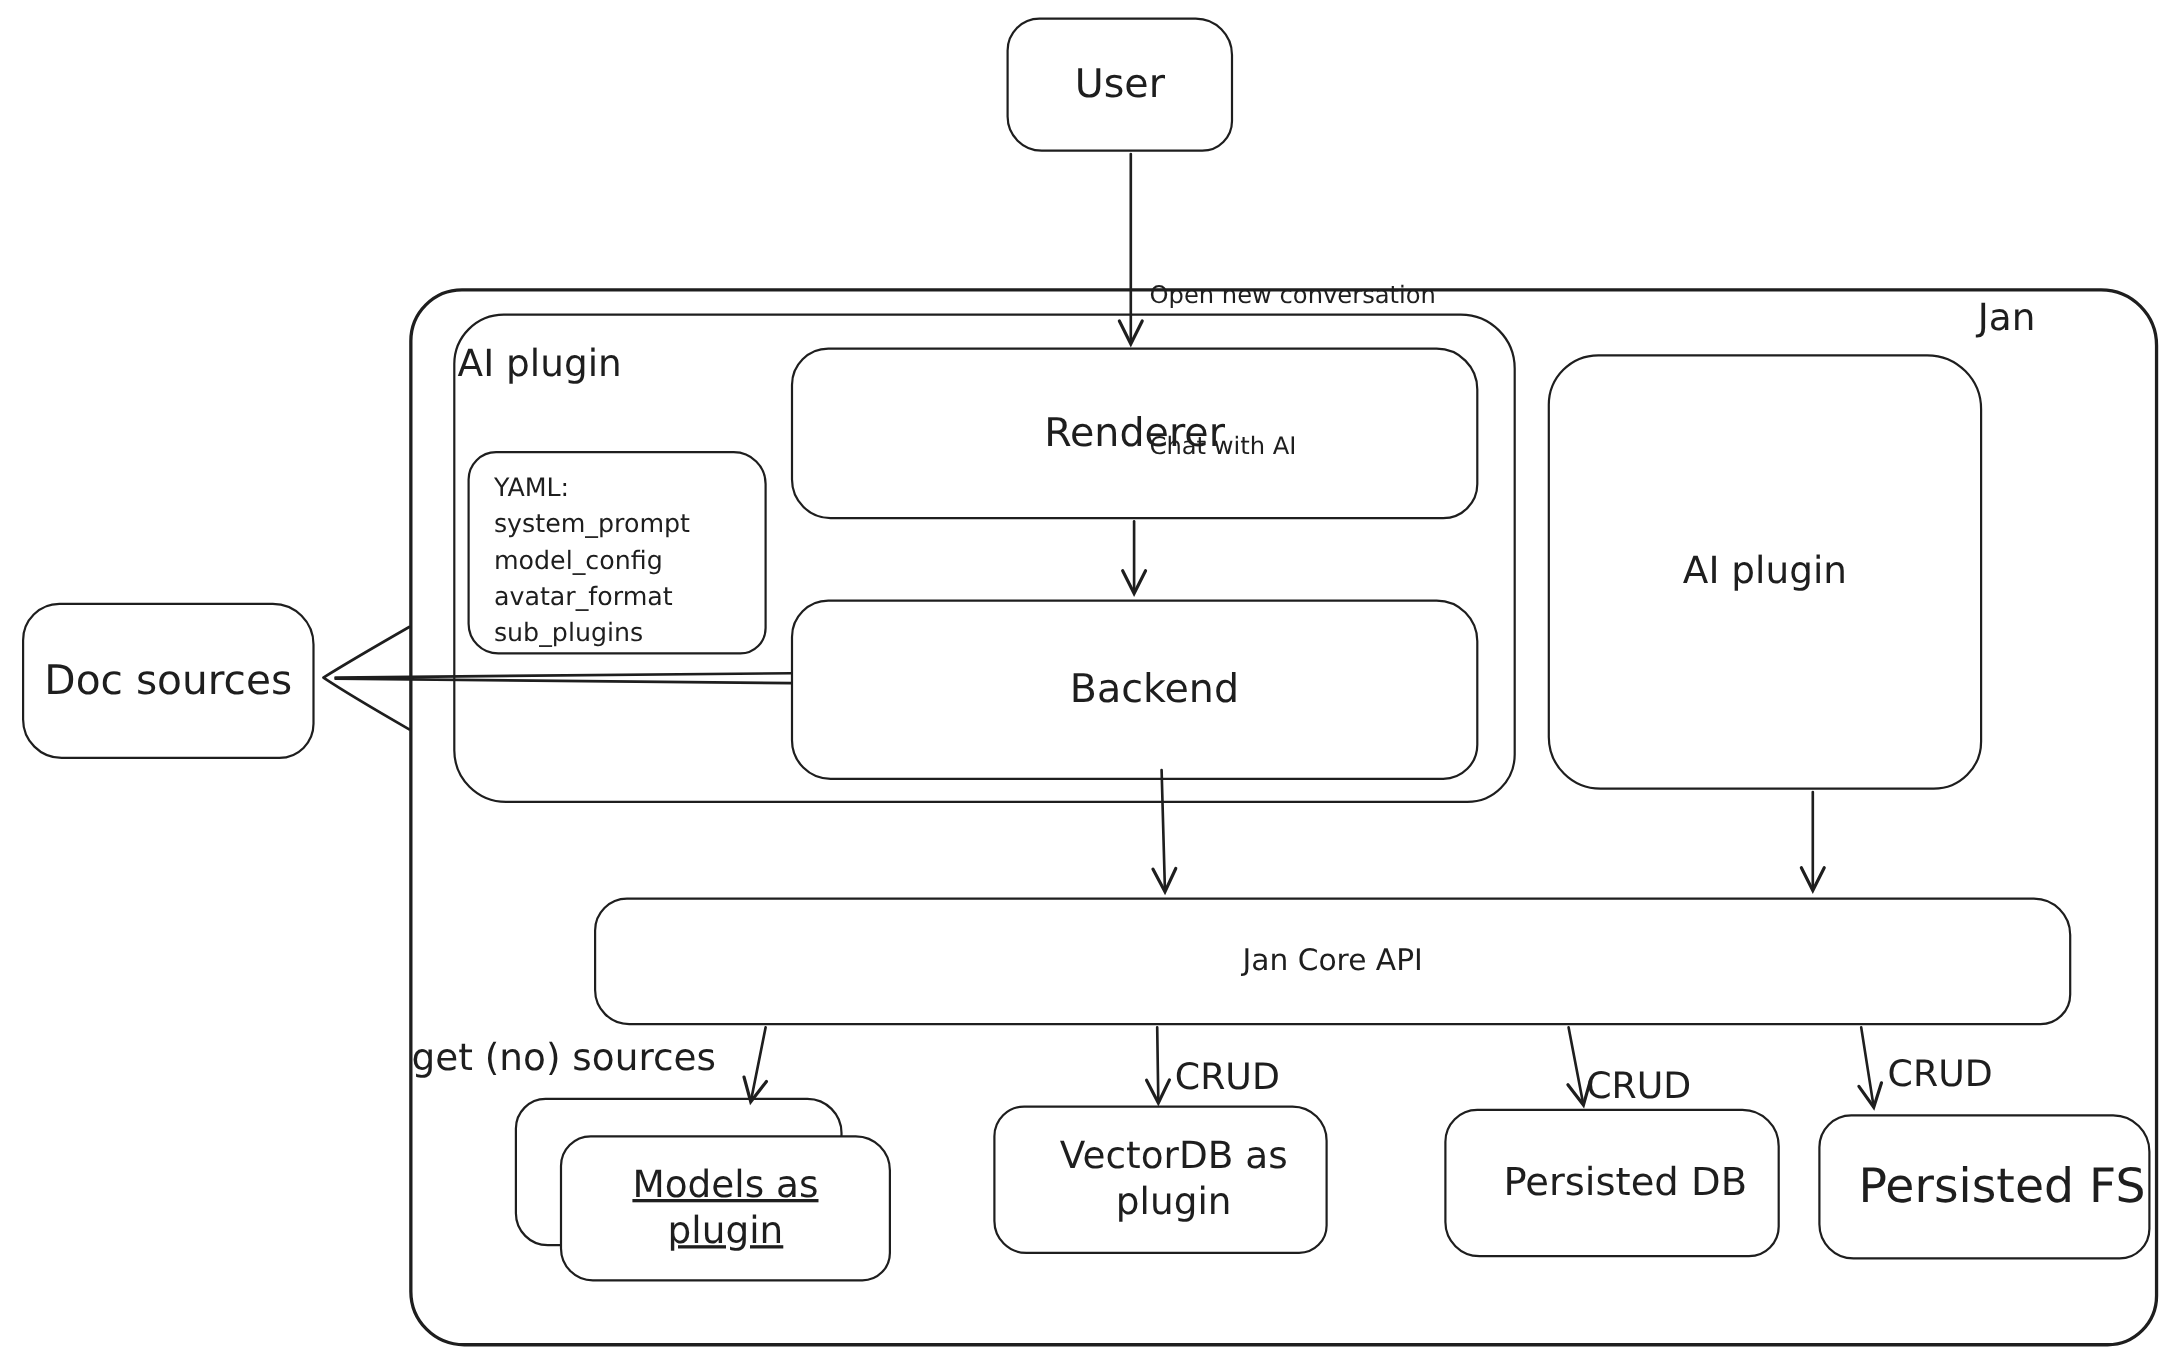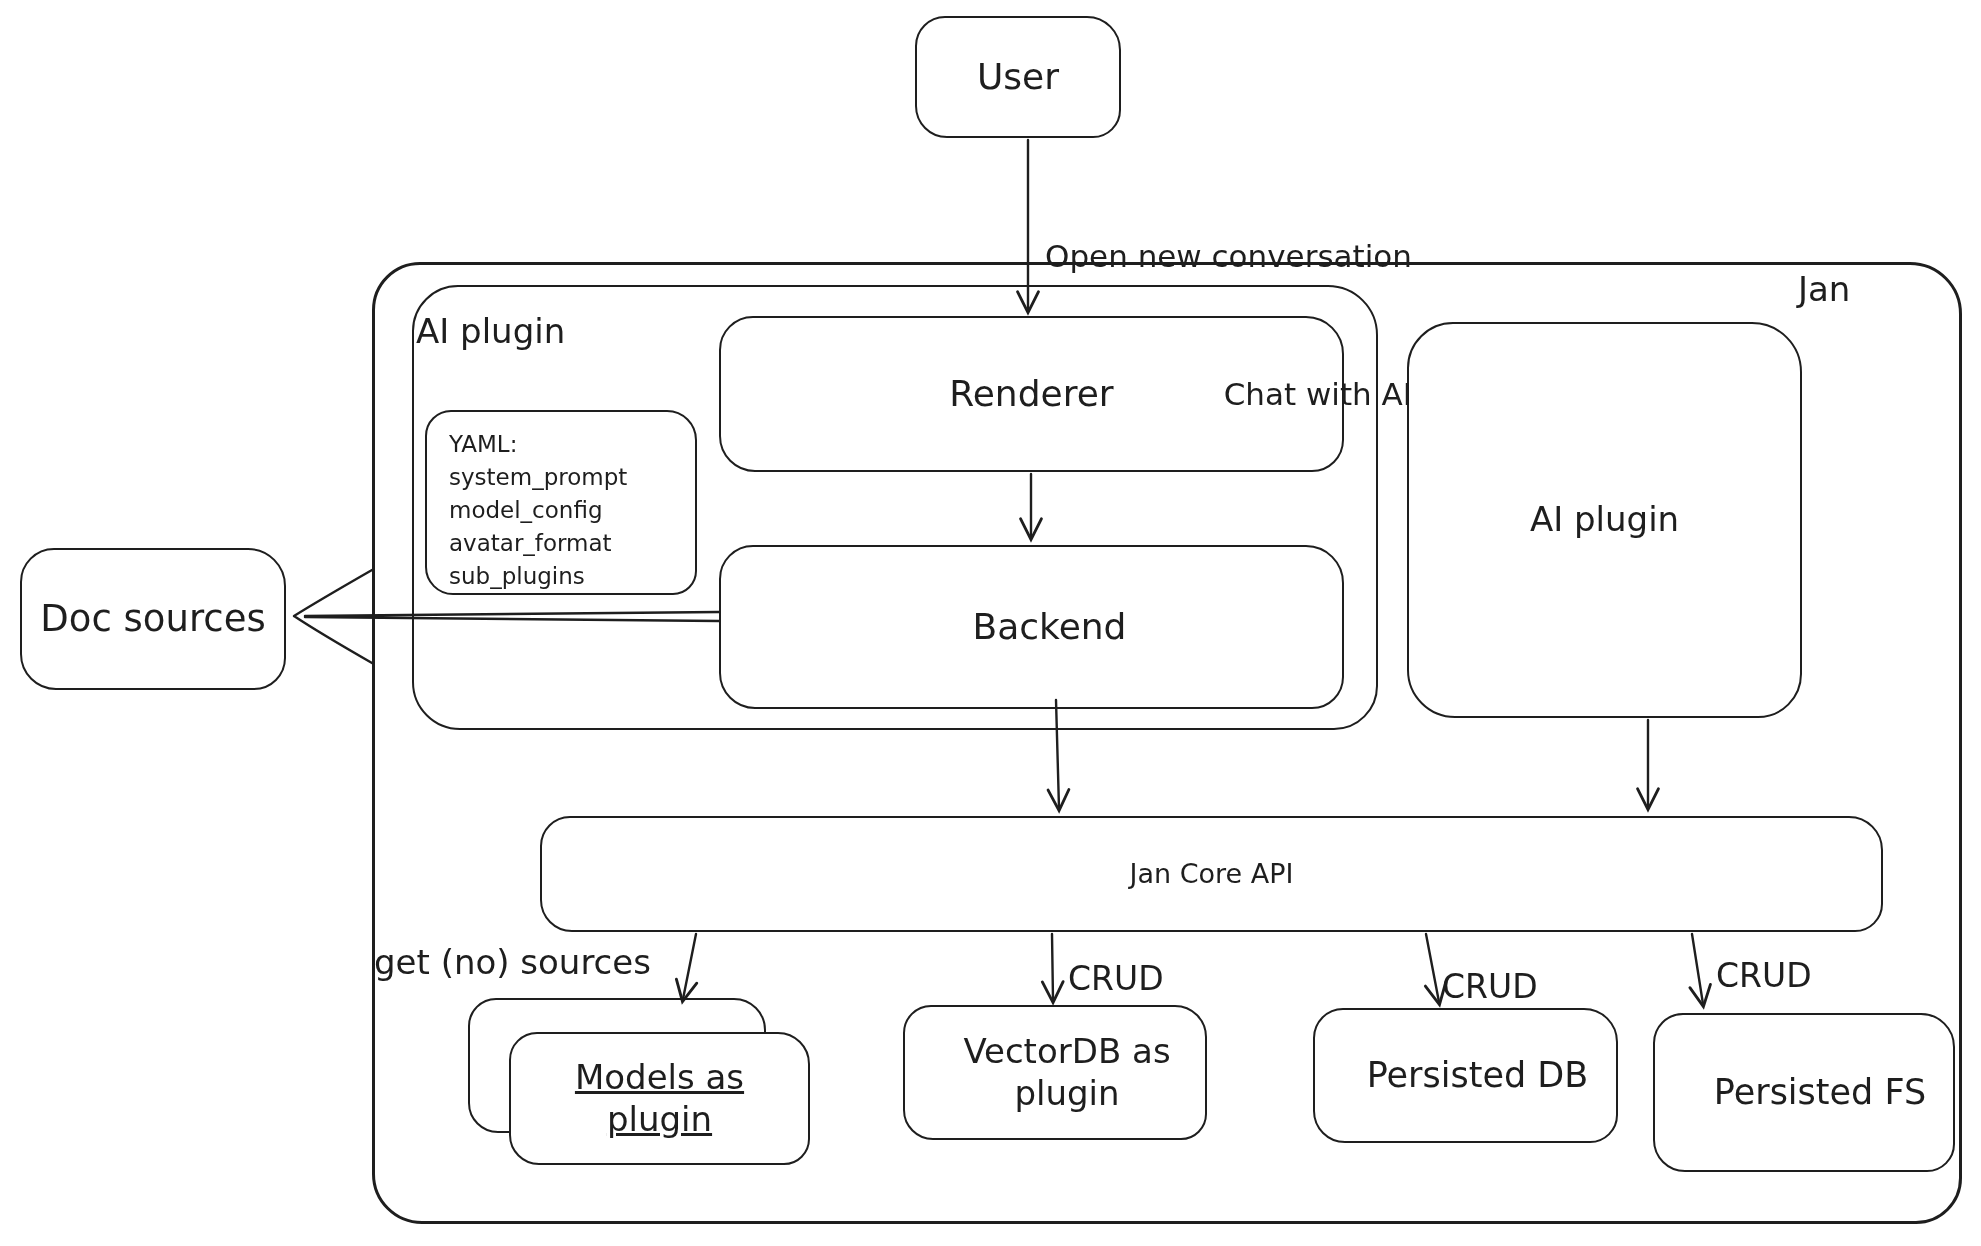--- a/index.html
+++ b/index.html
@@ -69,25 +69,25 @@
   </div>
 
   <div class="box" style="left:903px;top:1005px;width:304px;height:135px;border-radius:28px 32px 26px 30px;font-size:34px;padding-left:24px;">
     <span style="display:inline-block;width:240px;">VectorDB as plugin</span>
   </div>
 
   <div class="box" style="left:1313px;top:1008px;width:305px;height:135px;border-radius:30px 34px 28px 32px;font-size:35px;padding-left:24px;">
     <span>Persisted DB</span>
   </div>
 
-  <div class="box" style="left:1653px;top:1013px;width:302px;height:159px;border-radius:30px 34px 28px 32px;font-size:35px;padding-left:32px;">
+  <div class="box" style="left:1653px;top:1013px;width:302px;height:132px;border-radius:30px 34px 28px 32px;font-size:43px;padding-left:32px;">
     <span>Persisted FS</span>
   </div>
 
-  <div class="lbl" style="left:1045px;top:141px;font-size:31px;line-height:46px;text-align:right;">
+  <div class="lbl" style="left:1045px;top:154px;font-size:22px;line-height:46px;">
     <div>Open new conversation</div>
     <div>Chat with AI</div>
   </div>
 
   <div class="lbl" style="left:374px;top:941px;font-size:34px;">get (no) sources</div>
 
   <div class="lbl" style="left:1068px;top:958px;font-size:33px;">CRUD</div>
   <div class="lbl" style="left:1442px;top:966px;font-size:33px;">CRUD</div>
   <div class="lbl" style="left:1716px;top:955px;font-size:33px;">CRUD</div>
 

